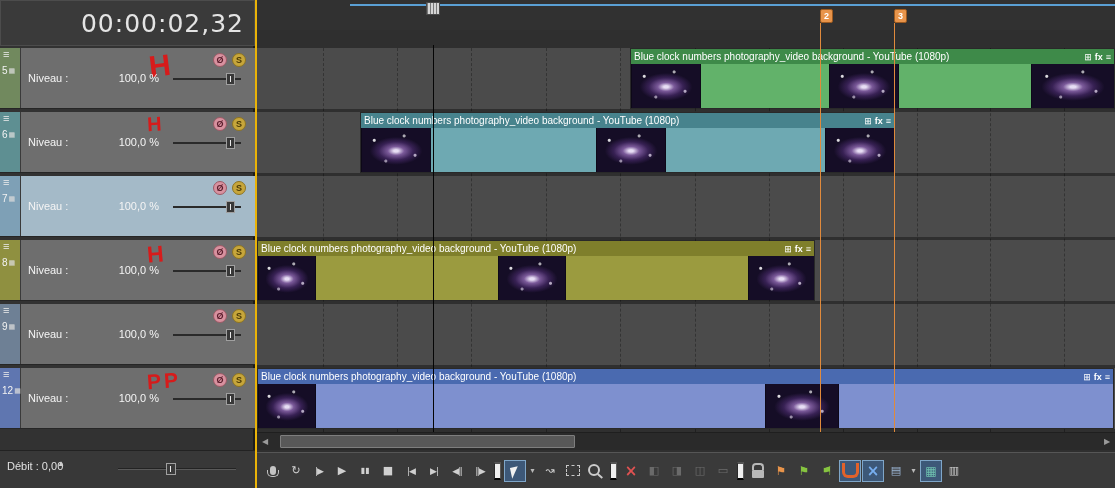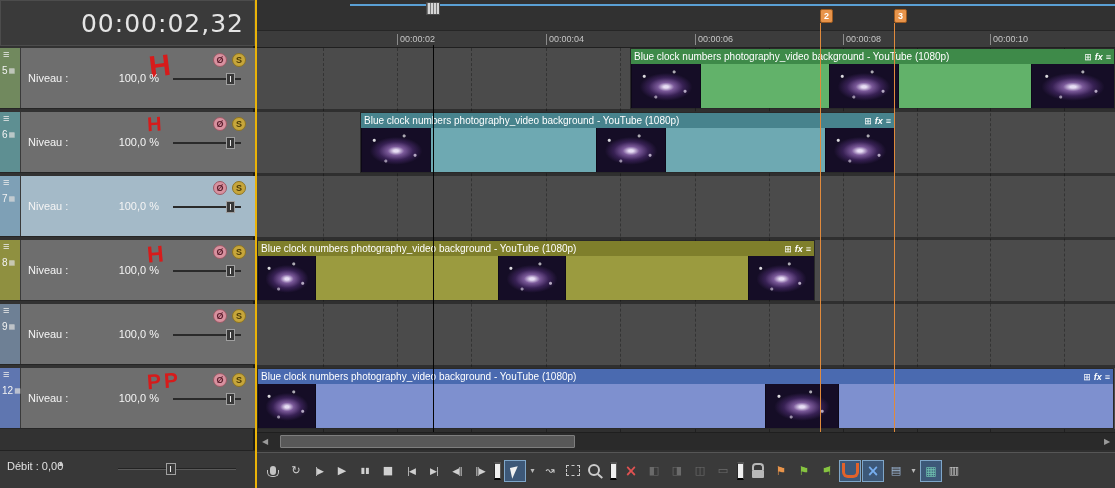--- a/index.html
+++ b/index.html
@@ -53,21 +53,21 @@
   .tickline{display:inline-block;width:1px;height:11px;background:#8a8a8a}
   .chead{position:absolute;left:169px;top:2px;width:14px;height:13px;background:#d6d6d6;border:1px solid #4a4a4a;
          background-image:repeating-linear-gradient(90deg,#7a7a7a 0 1px,transparent 1px 3px);cursor:ew-resize;z-index:8}
   .tracksarea{position:absolute;top:48px;left:0;width:858px;height:384px}
   .trow{position:absolute;left:0;width:858px;height:61px;background:#4b4b4b}
   .grid{position:absolute;top:0;height:384px;width:0;border-left:1px dashed rgba(0,0,0,.3);z-index:1}
   .clip{position:absolute;height:61px;border:1px solid rgba(0,0,0,.45);cursor:pointer;z-index:2}
   .clip-title{height:15px;display:flex;align-items:center;gap:3px;padding:0 3px;overflow:hidden}
   .ct{flex:1 1 auto;font-size:10px;color:#fff;white-space:nowrap;overflow:hidden}
   .ci{font-size:9px;color:#fff;flex:none;cursor:pointer}
-  .ci.fx{font-style:italic;font-weight:bold}
+  .ci.fx{font-weight:bold}
   .clip-body{position:relative;height:44px;overflow:hidden}
   .thumb{position:absolute;top:0;height:44px;border-left:1px solid rgba(0,0,0,.35);border-right:1px solid rgba(0,0,0,.35);
     background:
       radial-gradient(ellipse 55% 45% at 50% 52%, rgba(242,232,255,.95) 0 6%, rgba(190,140,230,.6) 22%, rgba(120,70,170,.35) 46%, rgba(40,20,70,0) 70%),
       radial-gradient(circle at 18% 28%, rgba(255,255,255,.85) 0 1px, transparent 2px),
       radial-gradient(circle at 78% 62%, rgba(255,255,255,.75) 0 1px, transparent 2px),
       radial-gradient(circle at 62% 18%, rgba(255,255,255,.65) 0 1px, transparent 2px),
       radial-gradient(circle at 35% 75%, rgba(255,255,255,.6) 0 1px, transparent 2px),
       #150d26}
   .vline{position:absolute;width:1px;z-index:6}
@@ -243,42 +243,20 @@
   </div>
 
   <div class="tl">
 
     <div class="mbar">
       <div class="loopline"></div>
       <div class="mflag" style="left:563px">2</div>
       <div class="mflag" style="left:637px">3</div>
     </div>
 
-    <div class="ruler">
-      <div class="tick" style="left:140px">
-          <span class="tickline"></span>
-          <span>00:00:02</span>
-        </div>
-      <div class="tick" style="left:289px">
-          <span class="tickline"></span>
-          <span>00:00:04</span>
-        </div>
-      <div class="tick" style="left:438px">
-          <span class="tickline"></span>
-          <span>00:00:06</span>
-        </div>
-      <div class="tick" style="left:586px">
-          <span class="tickline"></span>
-          <span>00:00:08</span>
-        </div>
-      <div class="tick" style="left:733px">
-          <span class="tickline"></span>
-          <span>00:00:10</span>
-        </div>
-    </div>
     <div class="chead"></div>
 
     <div class="tracksarea">
       <div class="trow" style="top:0"></div>
       <div class="trow" style="top:64px"></div>
       <div class="trow" style="top:128px"></div>
       <div class="trow" style="top:192px"></div>
       <div class="trow" style="top:256px"></div>
       <div class="trow" style="top:320px"></div>
 

